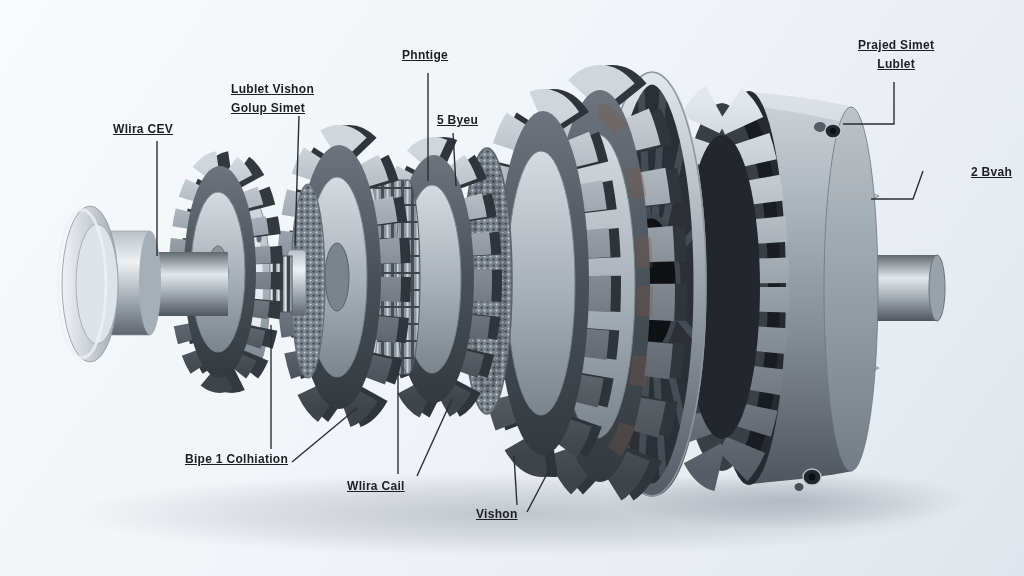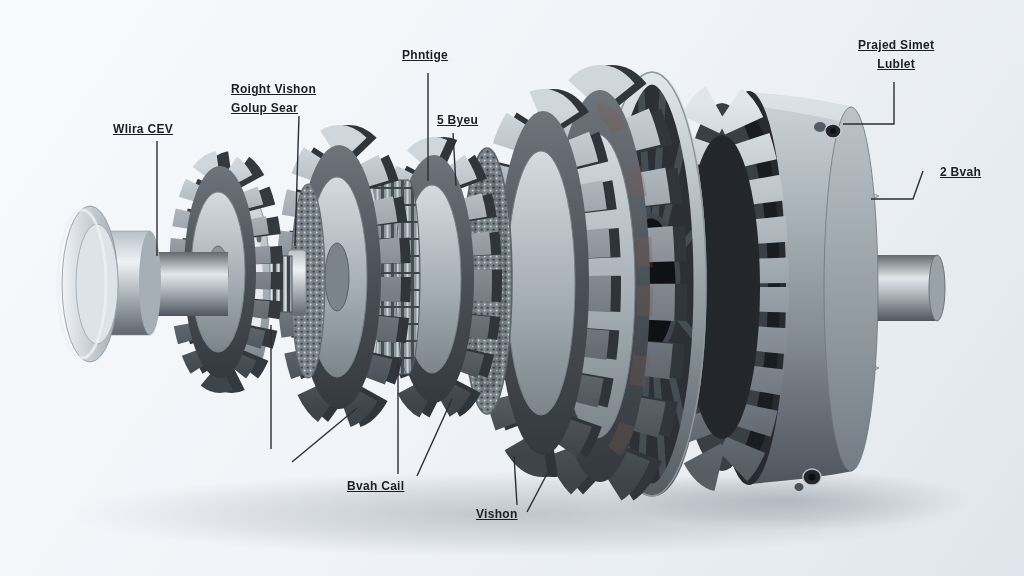--- a/index.html
+++ b/index.html
@@ -261,33 +261,34 @@
     <polyline points="398,363 398,474"></polyline>
     <polyline points="417,476 452,399"></polyline>
     <polyline points="514,456 517,505"></polyline>
     <polyline points="527,512 548,472"></polyline>
   </g>
 </svg>
 
 <div class="lbl" style="left:113px;top:120px;">Wlira CEV</div>
 
 <div class="lbl" style="left:231px;top:80px;">
-  <div>Roight Vishon</div>
-  <div>Golup Sear</div>
+  <div>Lublet Vishon</div>
+  <div>Golup Simet</div>
 </div>
 
 <div class="lbl" style="left:402px;top:46px;">Phntige</div>
 
 <div class="lbl" style="left:437px;top:111px;">5 Byeu</div>
 
 <div class="lbl" style="left:858px;top:36px;text-align:center;">
   <div>Prajed Simet</div>
   <div>Lublet</div>
 </div>
 
-<div class="lbl" style="left:940px;top:163px;text-align:right;">2 Bvah</div>
-
-
-<div class="lbl" style="left:347px;top:477px;">Bvah Cail</div>
+<div class="lbl" style="left:971px;top:163px;text-align:right;">2 Bvah</div>
+
+<div class="lbl" style="left:185px;top:450px;">Bipe 1 Colhiation</div>
+
+<div class="lbl" style="left:347px;top:477px;">Wlira Cail</div>
 
 <div class="lbl" style="left:476px;top:505px;">Vishon</div>
 
 </div>
 
 </body></html>

